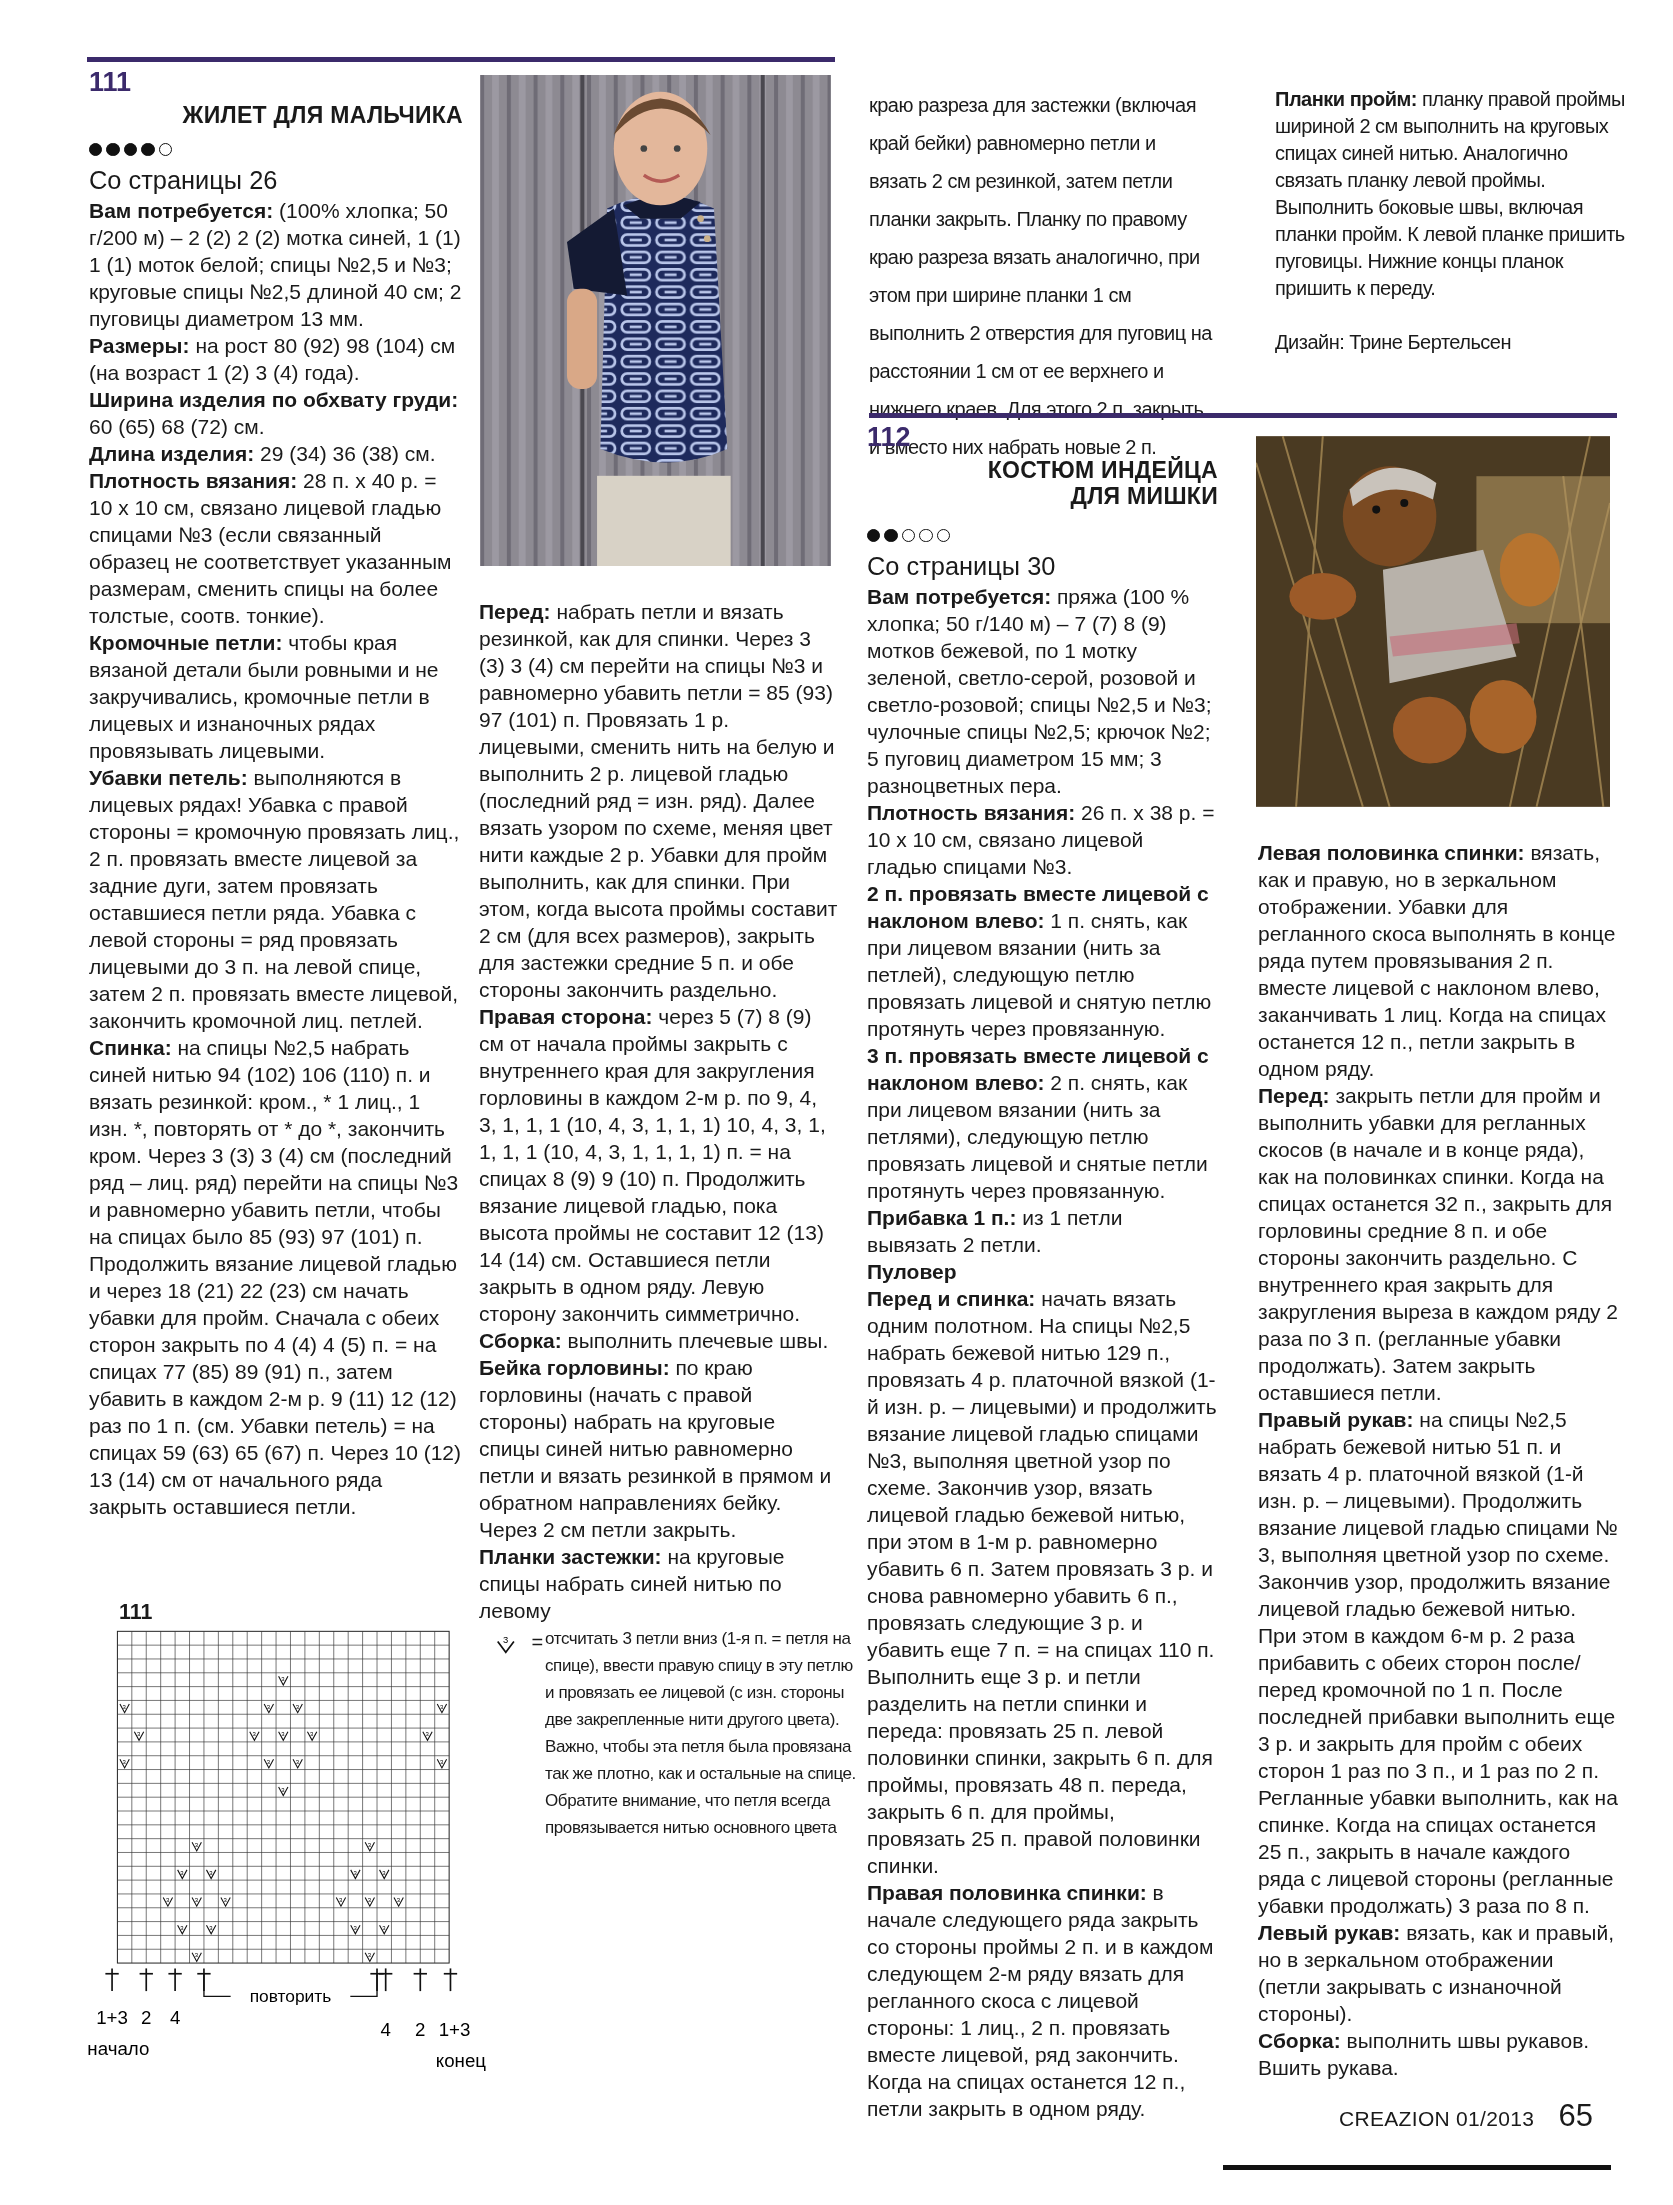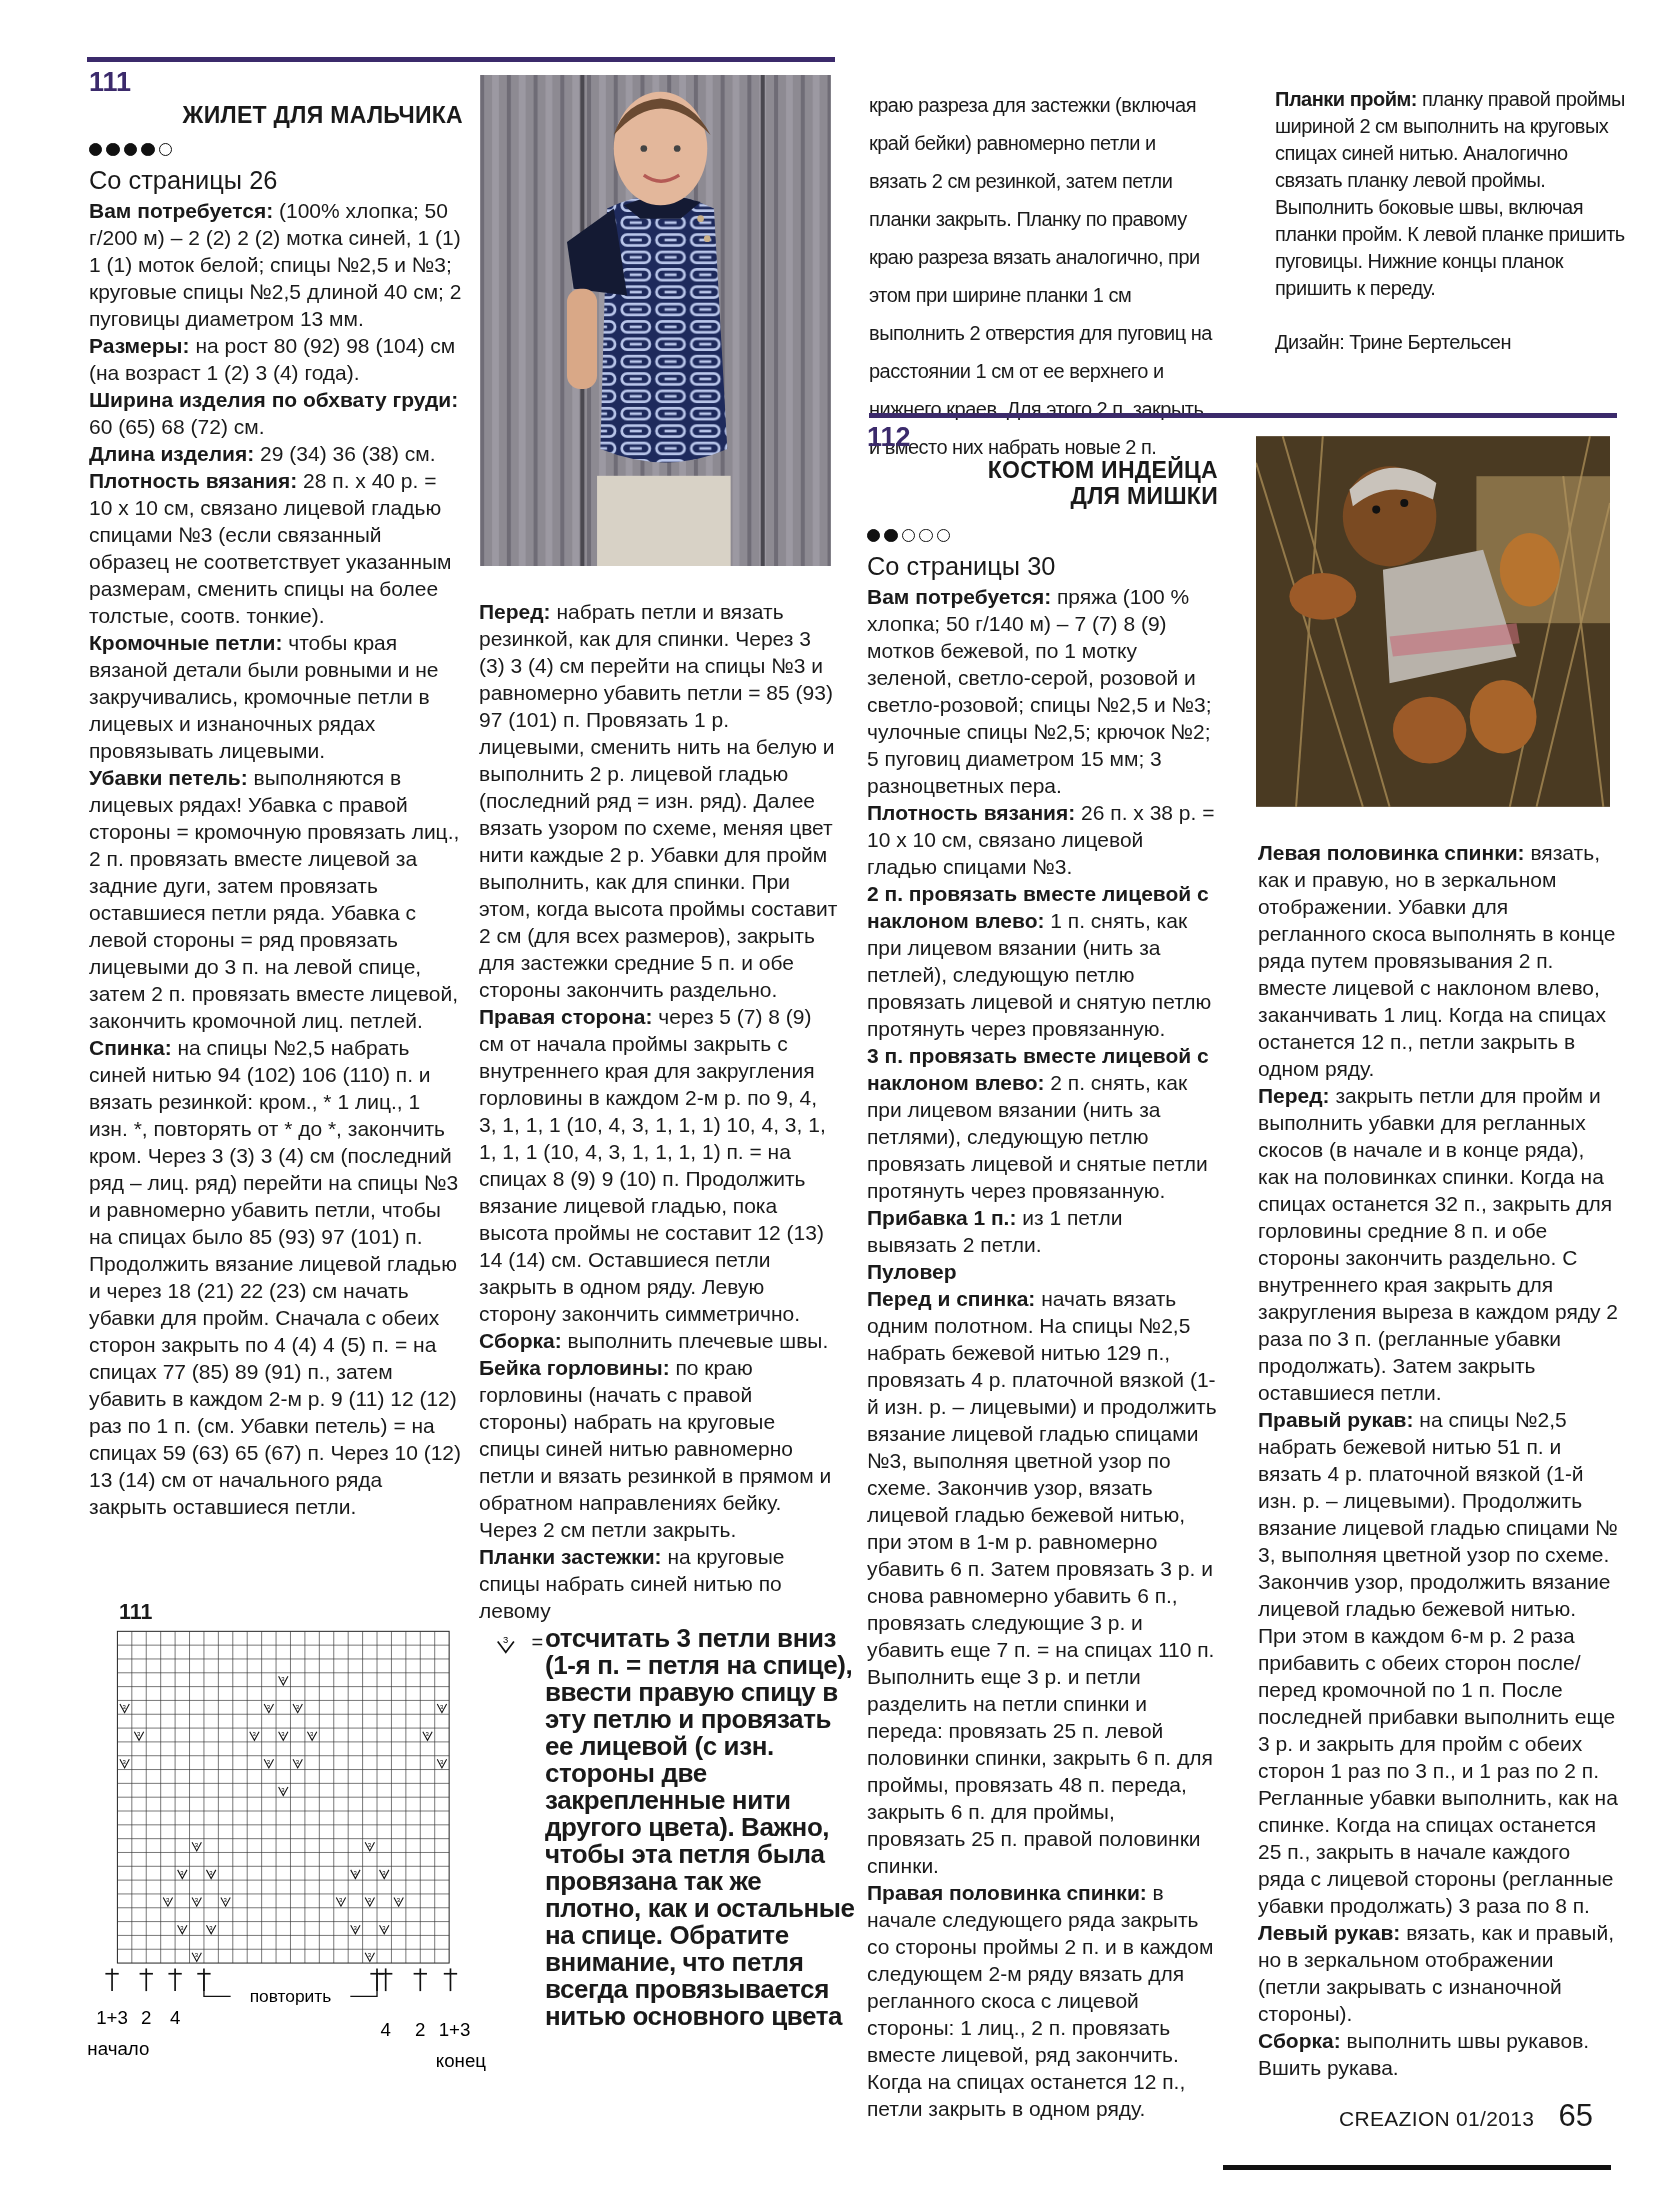--- a/index.html
+++ b/index.html
@@ -15,21 +15,21 @@
   .dot { display: inline-block; width: 13.4px; height: 13.4px; border-radius: 50%; border: 1.3px solid #111; margin-right: 4px; vertical-align: middle; box-sizing: border-box; }
   .dot.full { background: #111; }
   .from { font-size: 25.4px; line-height: 33px; }
   .photo { position: absolute; overflow: hidden; }
   .condensed { font-family: "Liberation Sans", sans-serif; letter-spacing: -0.5px; }
   .footer { position: absolute; right: 80px; top: 2098px; margin-left: 44px; }
   .footer .mag { font-size: 21px; letter-spacing: 0.3px; vertical-align: baseline; }
   .footer .page { font-size: 31px; margin-left: 21.4px; }
   .chart-title { position: absolute; left: 119px; top: 1600px; font-weight: bold; font-size: 21.4px; }
   .legend-sym { position: absolute; left: 495px; top: 1631px; font-size: 20px; }
-  .legend-text { position: absolute; left: 545px; top: 1625px; width: 314px; font-size: 26px; line-height: 27px; letter-spacing: -0.4px; font-weight: bold; }
+  .legend-text { position: absolute; left: 545px; top: 1625px; width: 314px; font-size: 17px; line-height: 27px; letter-spacing: -0.4px; }
   .bottom-line { position: absolute; left: 1223px; top: 2165px; width: 388px; height: 5.3px; background: #111; }
 </style>
 </head>
 <body>
 
 <div class="rule" style="left:87px; top:57px; width:748px;"></div>
 <div class="col" style="left:89px; top:67px; width:374px;">
   <div class="num">111</div>
   <div class="title" style="margin-top:5.3px;">ЖИЛЕТ ДЛЯ МАЛЬЧИКА</div>
   <div class="dots" id="dots111"><span class="dot full"></span><span class="dot full"></span><span class="dot full"></span><span class="dot full"></span><span class="dot"></span></div>

